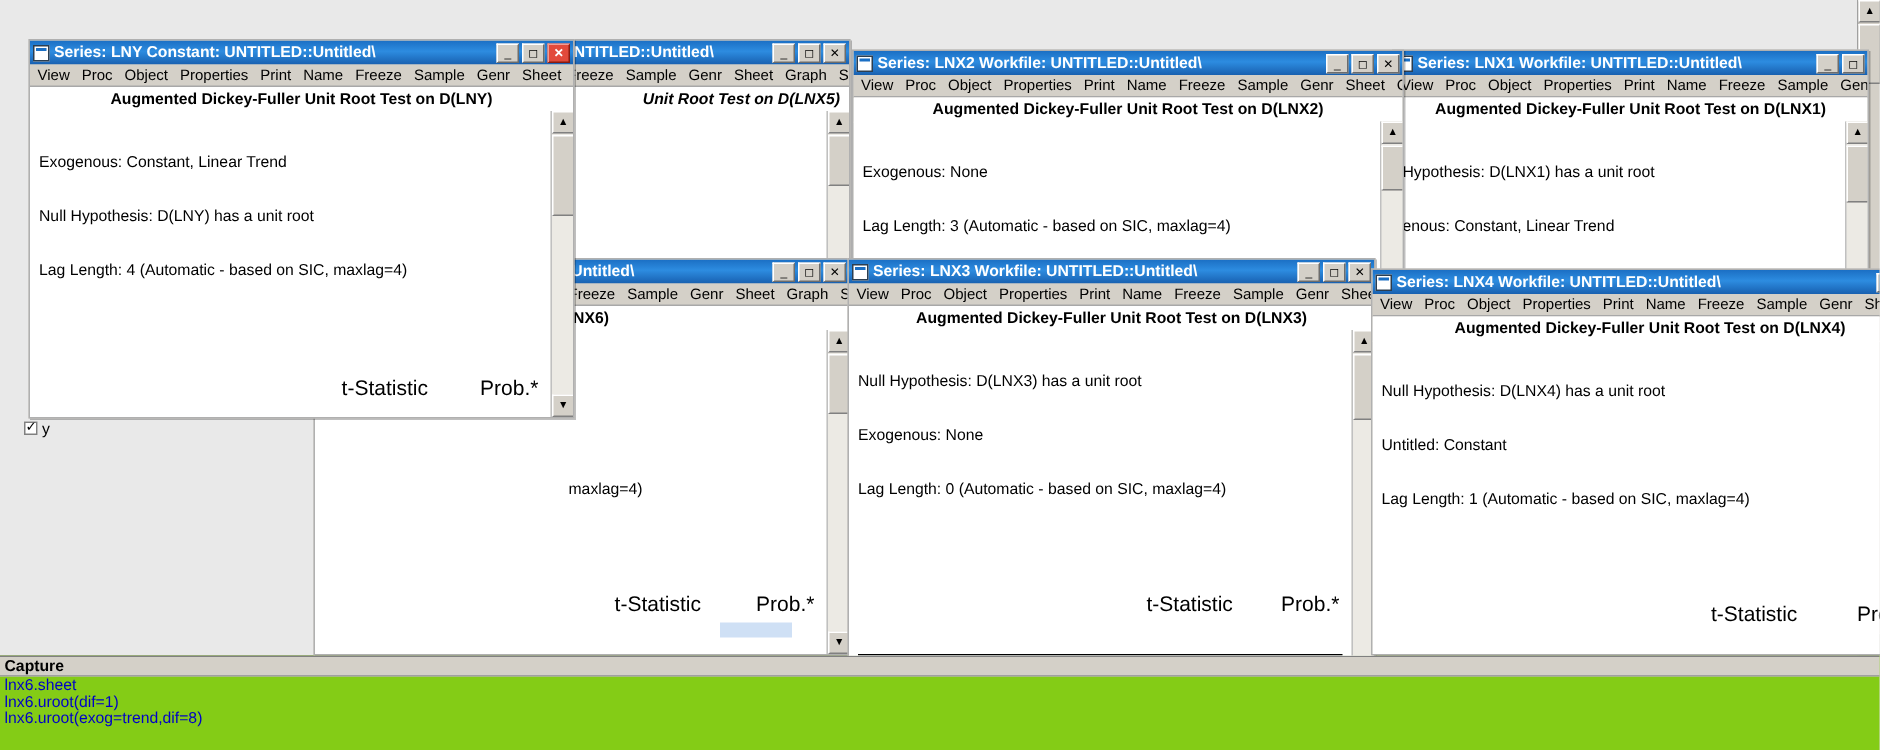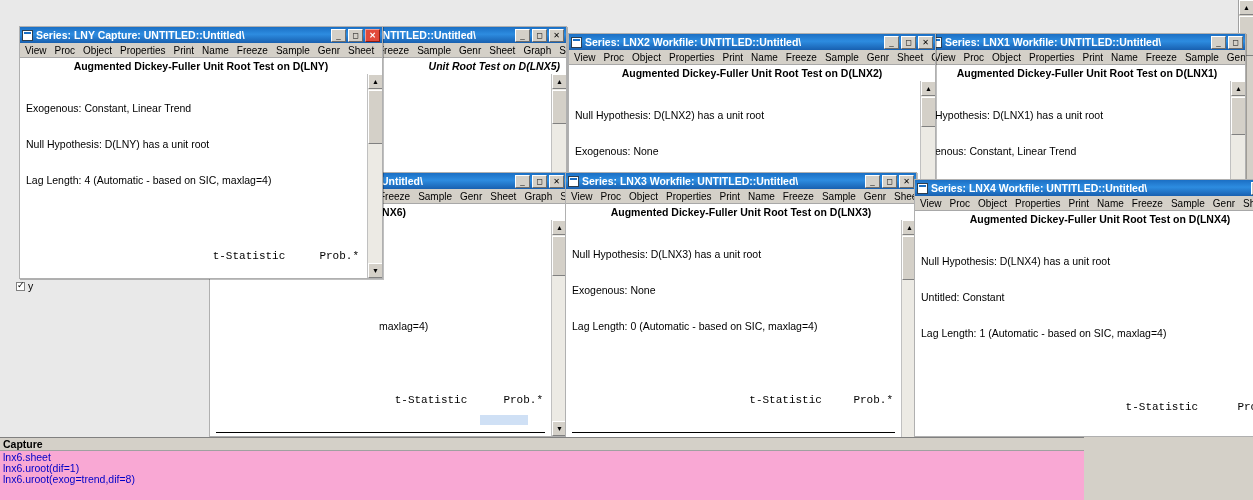--- a/index.html
+++ b/index.html
@@ -99,29 +99,29 @@
     width:15px; height:15px; background:#d4d0c8;
     border:1px solid #fff; border-right-color:#808080; border-bottom-color:#808080;
     display:flex; align-items:center; justify-content:center; font-size:7px;
   }
   .vscroll .sb-arrow.bot { position:absolute; bottom:0; }
   .vscroll .sb-thumb {
     position:absolute; left:0; width:15px; background:#d4d0c8;
     border:1px solid #fff; border-right-color:#808080; border-bottom-color:#808080;
   }
 
-  table.stat { border-collapse:collapse; font-size:11px;font-family:Liberation Mono, monospace; }
+  table.stat { border-collapse:collapse; font-size:14px; }
   table.stat td { padding:0 2px; white-space:pre; }
   .hr { border-top:1px solid #000; height:0; margin:2px 0 2px 0; }
   .right { text-align:right; }
 
   
   .capture {
-    position:absolute; left:0; bottom:0; width:1084px; height:63px;
-    background:#f9a8d4; border-top:1px solid #808080;
+    position:absolute; left:0; bottom:0; width:1253px; height:63px;
+    background:#84cc16; border-top:1px solid #808080;
   }
   .capture-title {
     height:13px; background:#d4d0c8;
     border-bottom:1px solid #a0a0a0;
     font-size:10.5px; font-weight:bold; padding-left:3px; color:#000;
   }
   .capture-lines { padding:1px 3px; font-size:10.5px; color:#0000c8; line-height:11px; }
   .capture-lines div { white-space:pre; }
 
   
@@ -315,41 +315,40 @@
       <span class="mi">Sample</span>
       <span class="mi">Genr</span>
       <span class="mi">Sheet</span>
       <span class="mi">Graph</span>
 
     </div>
     <div class="content">
       <div class="doc-head">Augmented Dickey-Fuller Unit Root Test on D(LNX2)</div>
       <div class="pane">
         <div class="doc-body">
-          <div>Null Hypothesis: D(LNX2) has a unit root</div>
           <div>Exogenous: None</div>
           <div>Lag Length: 3 (Automatic - based on SIC, maxlag=4)</div>
           
           
           
           
         </div>
       </div>
       <div class="vscroll">
         <div class="sb-arrow">▲</div>
         <div class="sb-thumb" style="top:16px; height:30px;"></div>
         <div class="sb-arrow bot">▼</div>
       </div>
     </div>
   </div>
 
   <div class="win" style="left:19px; top:26px; width:364px; height:253px; z-index:7">
     <div class="titlebar">
       <span class="tb-icon"></span>
-      <span class="tb-title">Series: LNY   Capture: UNTITLED::Untitled\</span>
+      <span class="tb-title">Series: LNY   Constant: UNTITLED::Untitled\</span>
       <span class="tb-buttons">
         <span class="tb-btn">_</span>
         <span class="tb-btn">◻</span>
         <span class="tb-btn close">✕</span>
       </span>
     </div>
     <div class="menubar">
       <span class="mi">View</span>
       <span class="mi">Proc</span>
       <span class="mi">Object</span>

